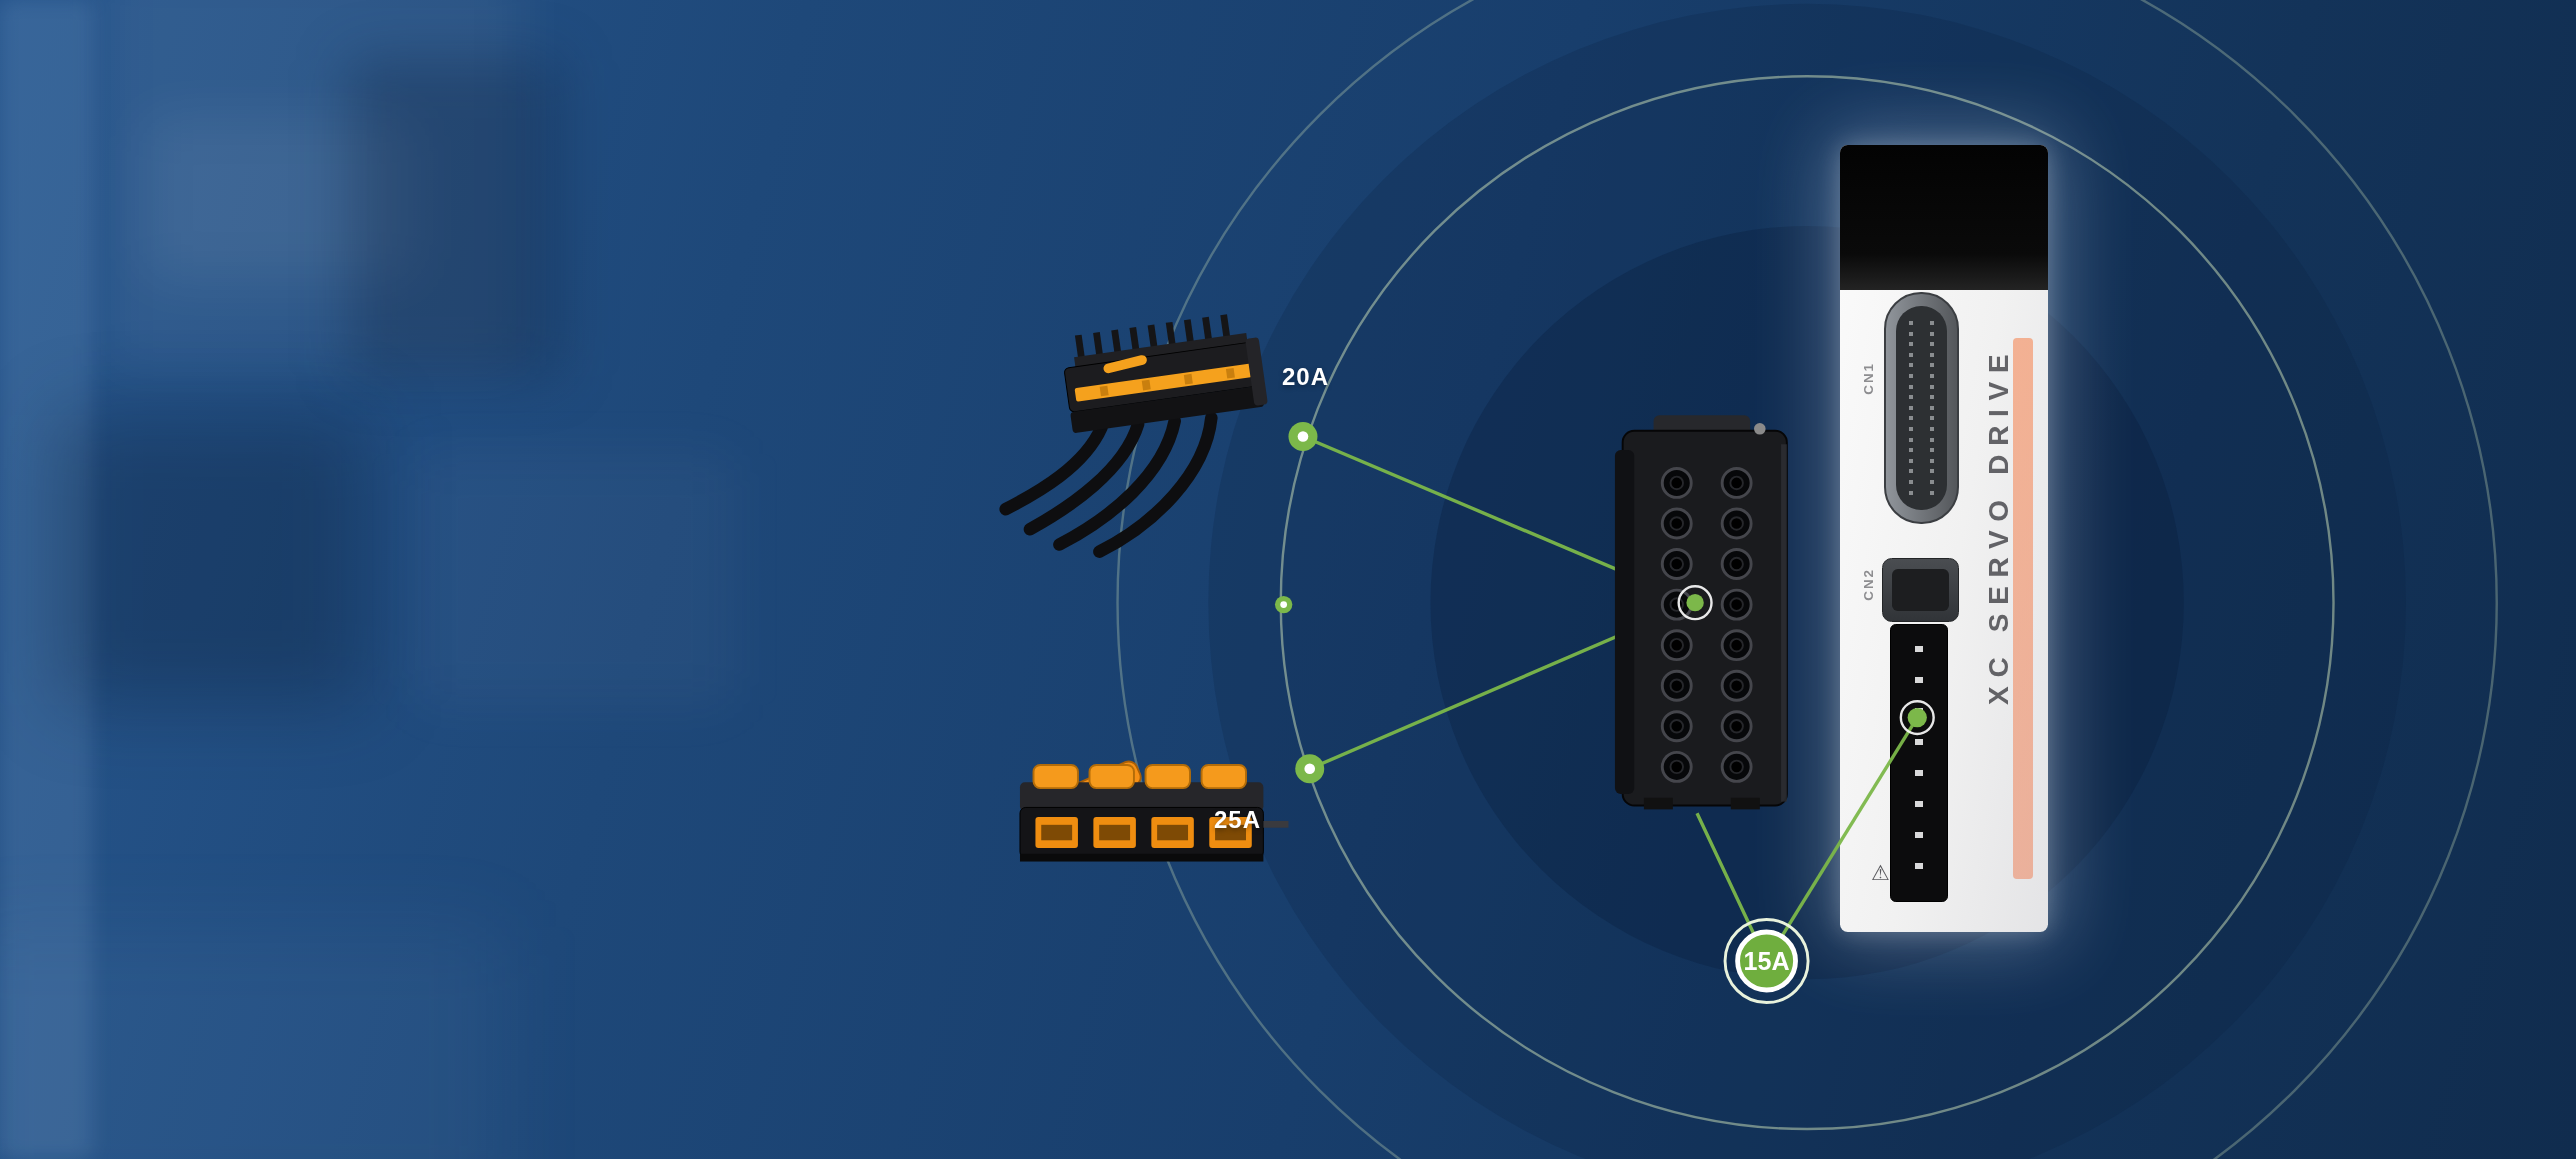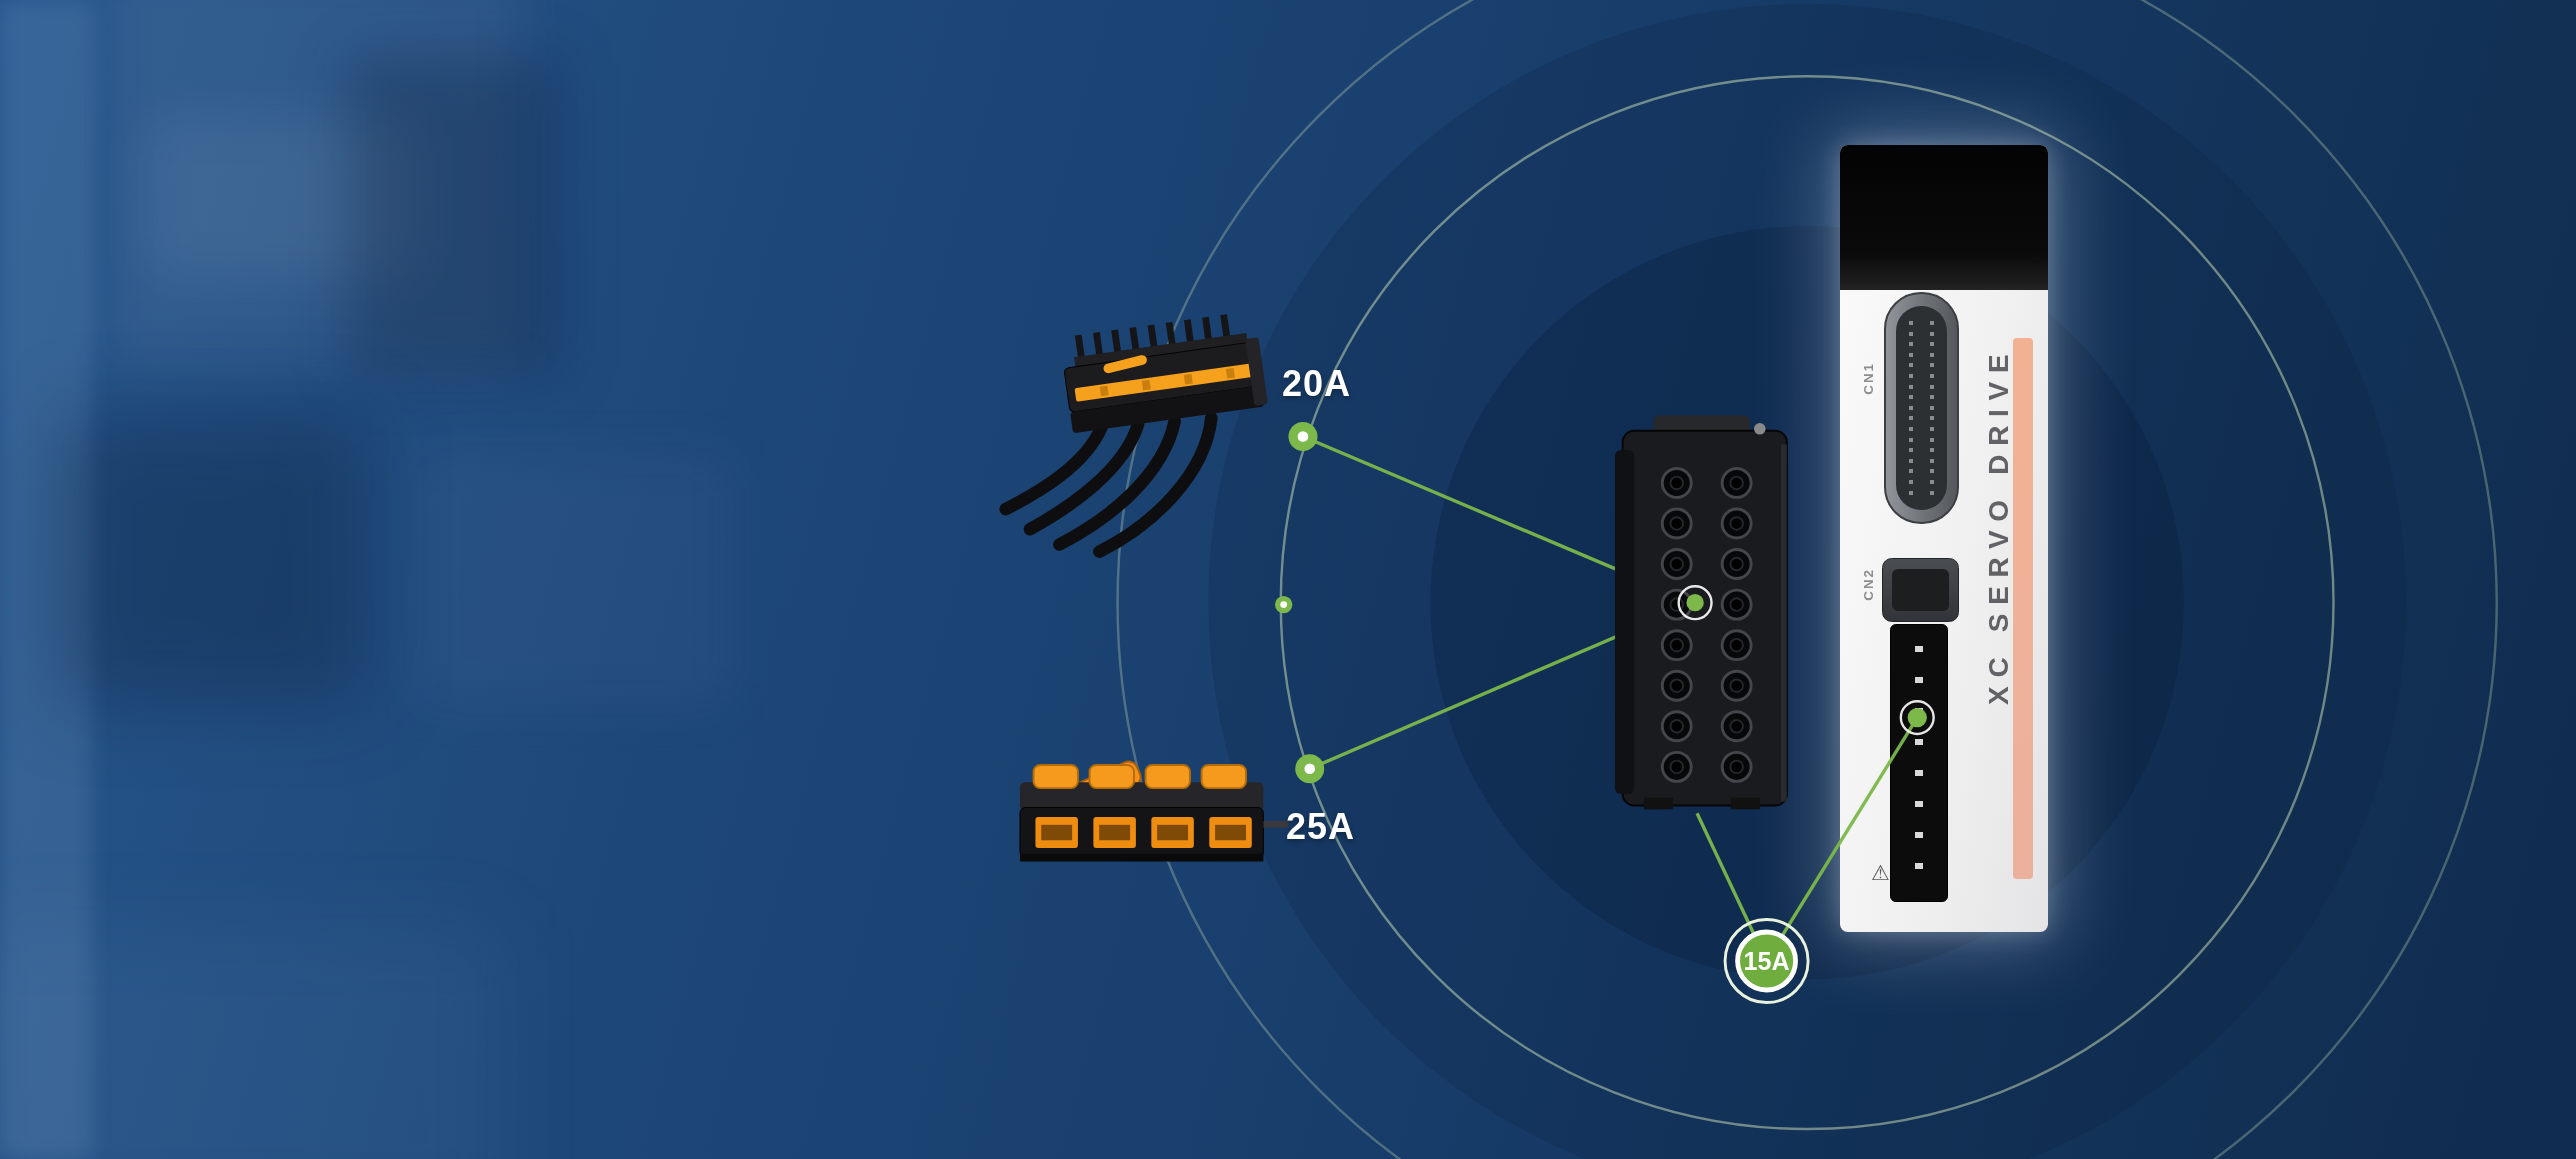--- a/index.html
+++ b/index.html
@@ -48,24 +48,24 @@
     background:repeating-linear-gradient(180deg,#d9d9d9 0 5.8px,transparent 5.8px 31px);}
   .drive-vtext{position:absolute;right:33px;top:164px;height:396px;
     writing-mode:vertical-rl;transform:rotate(180deg);
     color:rgba(45,45,50,0.72);font-size:28px;font-weight:700;letter-spacing:8.7px;white-space:nowrap;}
   .cn-label{position:absolute;writing-mode:vertical-rl;transform:rotate(180deg);
     color:#8d8d90;font-size:13.5px;font-weight:700;letter-spacing:1.9px;}
   .cn-label-1{left:21px;top:217px;} .cn-label-2{left:21px;top:423px;}
   .warning{position:absolute;left:31px;top:717px;color:#5a5a5e;font-size:21px;line-height:21px;}
 
   
-  .rating-label{position:absolute;z-index:6;color:#ffffff;font-size:36px;font-weight:700;
+  .rating-label{position:absolute;z-index:6;color:#ffffff;font-size:24px;font-weight:700;
     letter-spacing:1px;text-shadow:0 1.9px 5.8px rgba(0,0,0,0.35);}
   .label-20a{left:1282px;top:363px;}
-  .label-25a{left:1286px;top:806px;}
+  .label-25a{left:1214px;top:806px;}
 </style>
 </head>
 <body>
 
 <div class="stage">
 
   <div class="bg-shape bg-s1"></div>
   <div class="bg-shape bg-s2"></div>
   <div class="bg-shape bg-s3"></div>
   <div class="bg-shape bg-s4"></div>

